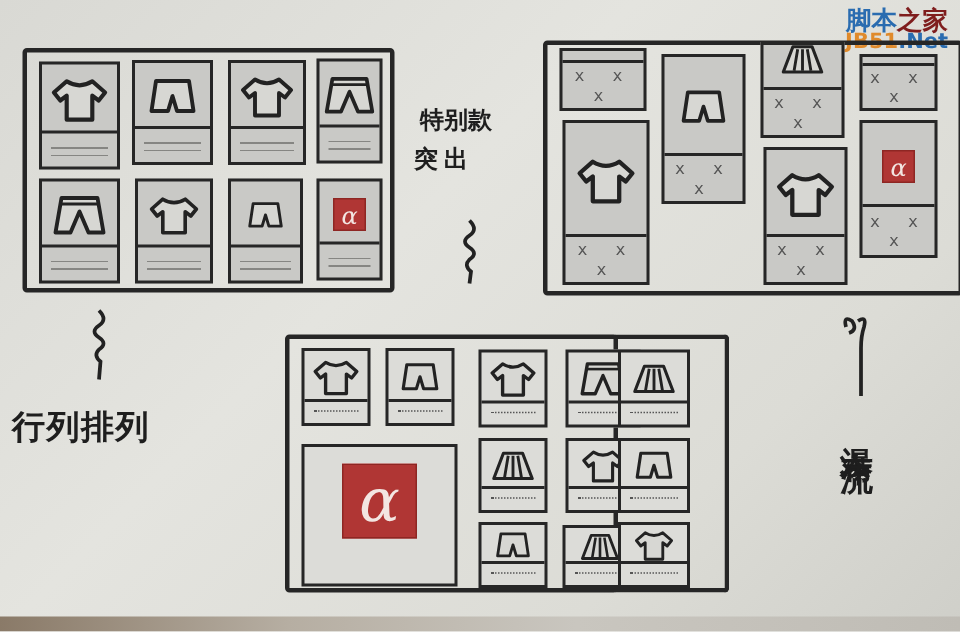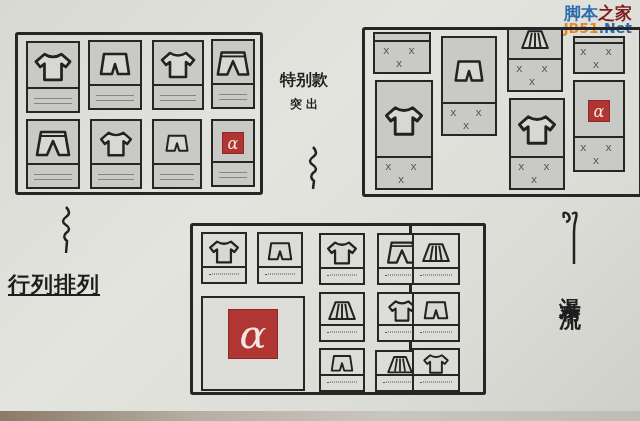--- a/index.html
+++ b/index.html
@@ -135,24 +135,24 @@
       </div>
       <div class="cap" style="height:24px;">
         <div class="lines"></div>
       </div>
     </div>
 </div>
 
 <svg class="arrow" style="left:58px;top:205px;" width="20" height="50" viewBox="0 0 20 50">
     <path d="M8 2 Q14 8 8 12 Q2 16 8 20 Q14 24 8 28 Q4 32 9 36 L8 48" fill="none" stroke="#222" stroke-width="2.5"></path>
   </svg>
-<div class="hand" style="left:8px;top:270px;font-size:22px;letter-spacing:1px;text-decoration:underline;">行列排列</div>
+<div class="hand" style="left:8px;top:270px;font-size:22px;letter-spacing:1px;">行列排列</div>
 
 <div class="hand" style="left:280px;top:70px;font-size:16px;">特别款</div>
-<div class="hand" style="left:290px;top:96px;font-size:12px;letter-spacing:4px;">突出</div>
+<div class="hand" style="left:276px;top:96px;font-size:16px;letter-spacing:4px;">突出</div>
 <svg class="arrow" style="left:305px;top:145px;" width="20" height="45" viewBox="0 0 20 45">
     <path d="M8 2 Q14 8 8 12 Q2 16 8 20 Q14 24 8 28 Q4 32 9 36 L8 44" fill="none" stroke="#222" stroke-width="2.5"></path>
   </svg>
 
 <div class="frame" style="left:362px;top:27px;width:280px;height:170px;">
 
   <div class="card" style="left:8px;top:2px;width:58px;height:42px;">
       <div class="img" style="height:10px;"></div>
       <div class="cap" style="height:32px;">
         <div class="xxx">x x x</div>

